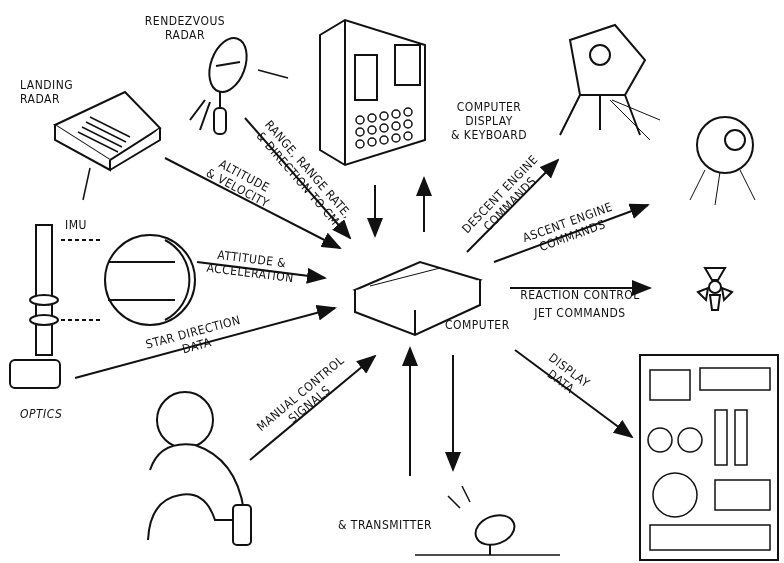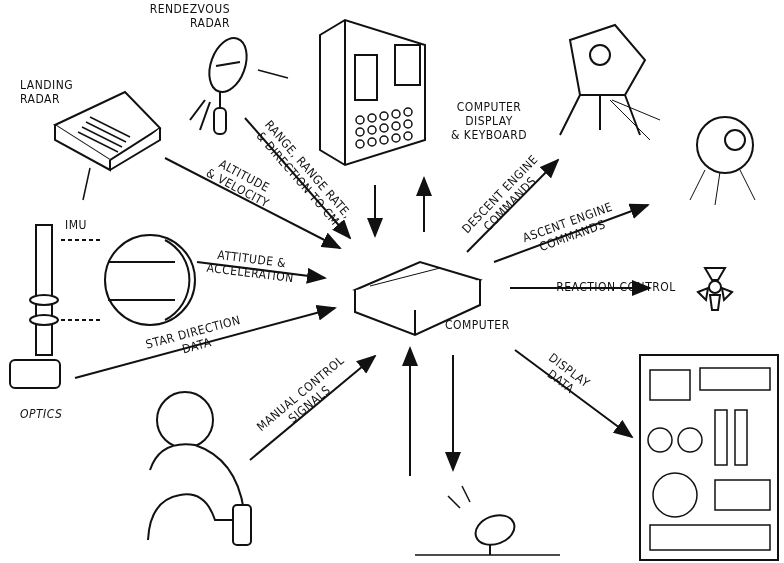--- a/index.html
+++ b/index.html
@@ -143,37 +143,38 @@
     <circle cx="660" cy="440" r="12" stroke-width="1.5"></circle>
     <circle cx="690" cy="440" r="12" stroke-width="1.5"></circle>
     <rect x="715" y="410" width="12" height="55" stroke-width="1.5"></rect>
     <rect x="735" y="410" width="12" height="55" stroke-width="1.5"></rect>
     <circle cx="675" cy="495" r="22" stroke-width="1.5"></circle>
     <rect x="715" y="480" width="55" height="30" stroke-width="1.5"></rect>
     <rect x="650" y="525" width="120" height="25" stroke-width="1.5"></rect>
   </g>
 </svg>
 
-<div class="lbl" style="left:140px;top:2px;width:90px;text-align:right;">
+<div class="lbl" style="left:140px;top:14px;width:90px;">
   <div>RENDEZVOUS</div>
   <div>RADAR</div>
 </div>
 <div class="lbl" style="left:20px;top:78px;width70px;text-align:left;">
   <div>LANDING</div>
   <div>RADAR</div>
 </div>
 <div class="lbl" style="left:65px;top:218px;">IMU</div>
 <div class="lbl" style="left:20px;top:407px;font-style:italic;">OPTICS</div>
 <div class="lbl" style="left:444px;top:100px;width:90px;">
   <div>COMPUTER</div>
   <div>DISPLAY</div>
   <div>&amp; KEYBOARD</div>
 </div>
 <div class="lbl" style="left:445px;top:318px;">COMPUTER</div>
 <div class="lbl" style="left:330px;top:518px;width:160px;text-align:left;">
+  <div style="padding-left:8px;">&amp; TRANSMITTER</div>
 </div>
 
 <div class="lbl rot" style="left:228px;top:160px;width:150px;transform:rotate(49deg);">
   <div>RANGE, RANGE RATE,</div>
   <div>&amp; DIRECTION TO CM</div>
 </div>
 <div class="lbl rot" style="left:196px;top:168px;width:90px;transform:rotate(28deg);">
   <div>ALTITUDE</div>
   <div>&amp; VELOCITY</div>
 </div>
@@ -190,19 +191,20 @@
   <div>SIGNALS</div>
 </div>
 <div class="lbl rot" style="left:445px;top:185px;width:120px;transform:rotate(-46deg);">
   <div>DESCENT ENGINE</div>
   <div>COMMANDS</div>
 </div>
 <div class="lbl rot" style="left:515px;top:215px;width:110px;transform:rotate(-20deg);">
   <div>ASCENT ENGINE</div>
   <div>COMMANDS</div>
 </div>
-<div class="lbl" style="left:515px;top:280px;width:130px;margin-left:36px;">
+<div class="lbl" style="left:515px;top:288px;width:130px;">
   <div>REACTION CONTROL</div>
+  <div style="margin-top:4px;">JET COMMANDS</div>
 </div>
 <div class="lbl rot" style="left:530px;top:362px;width:70px;transform:rotate(37deg);">
   <div>DISPLAY</div>
   <div>DATA</div>
 </div>
 
 </body></html>

